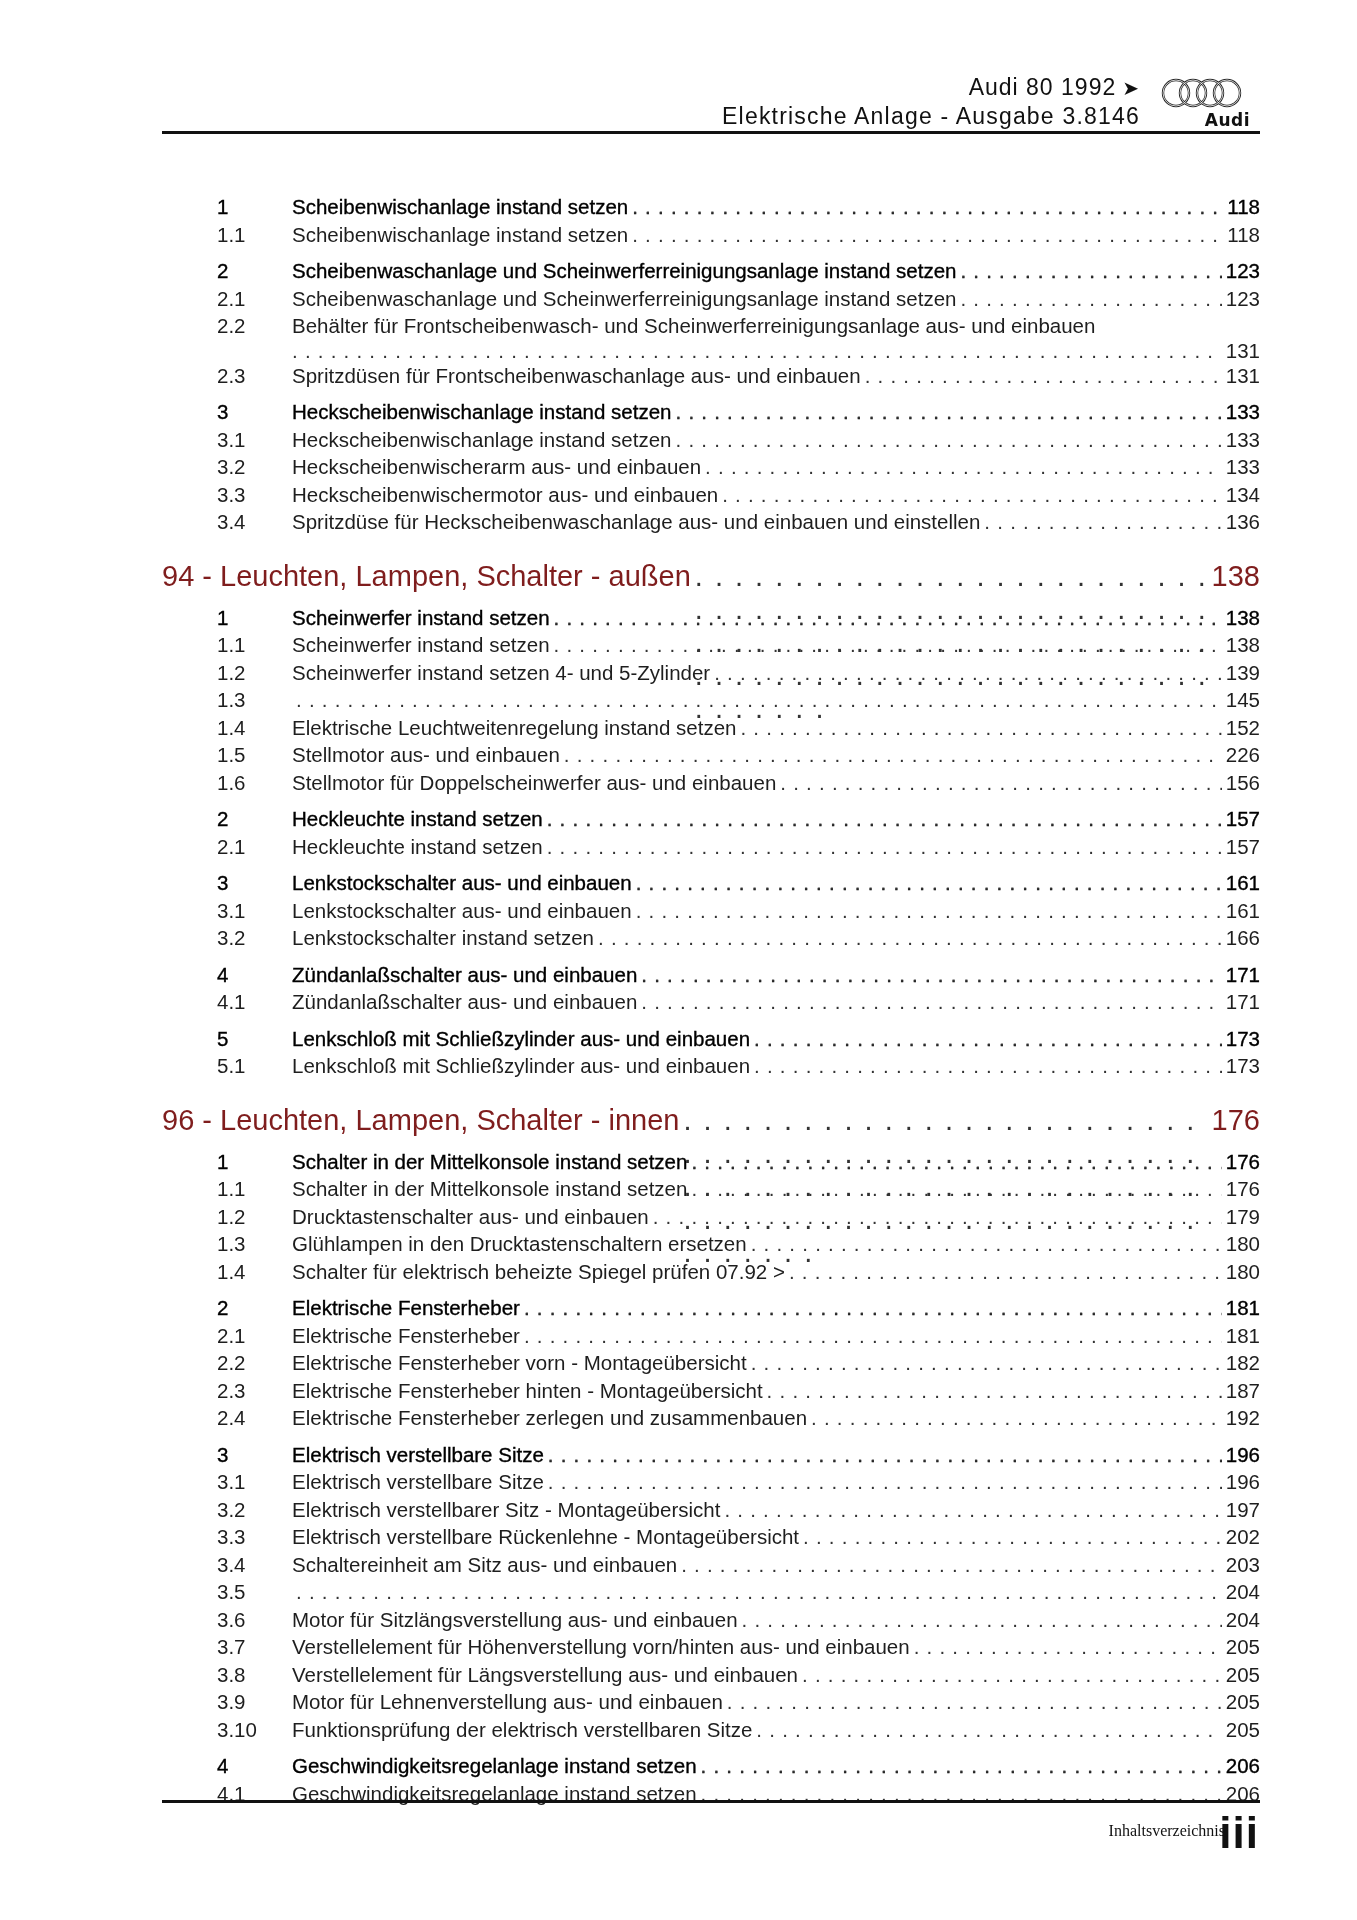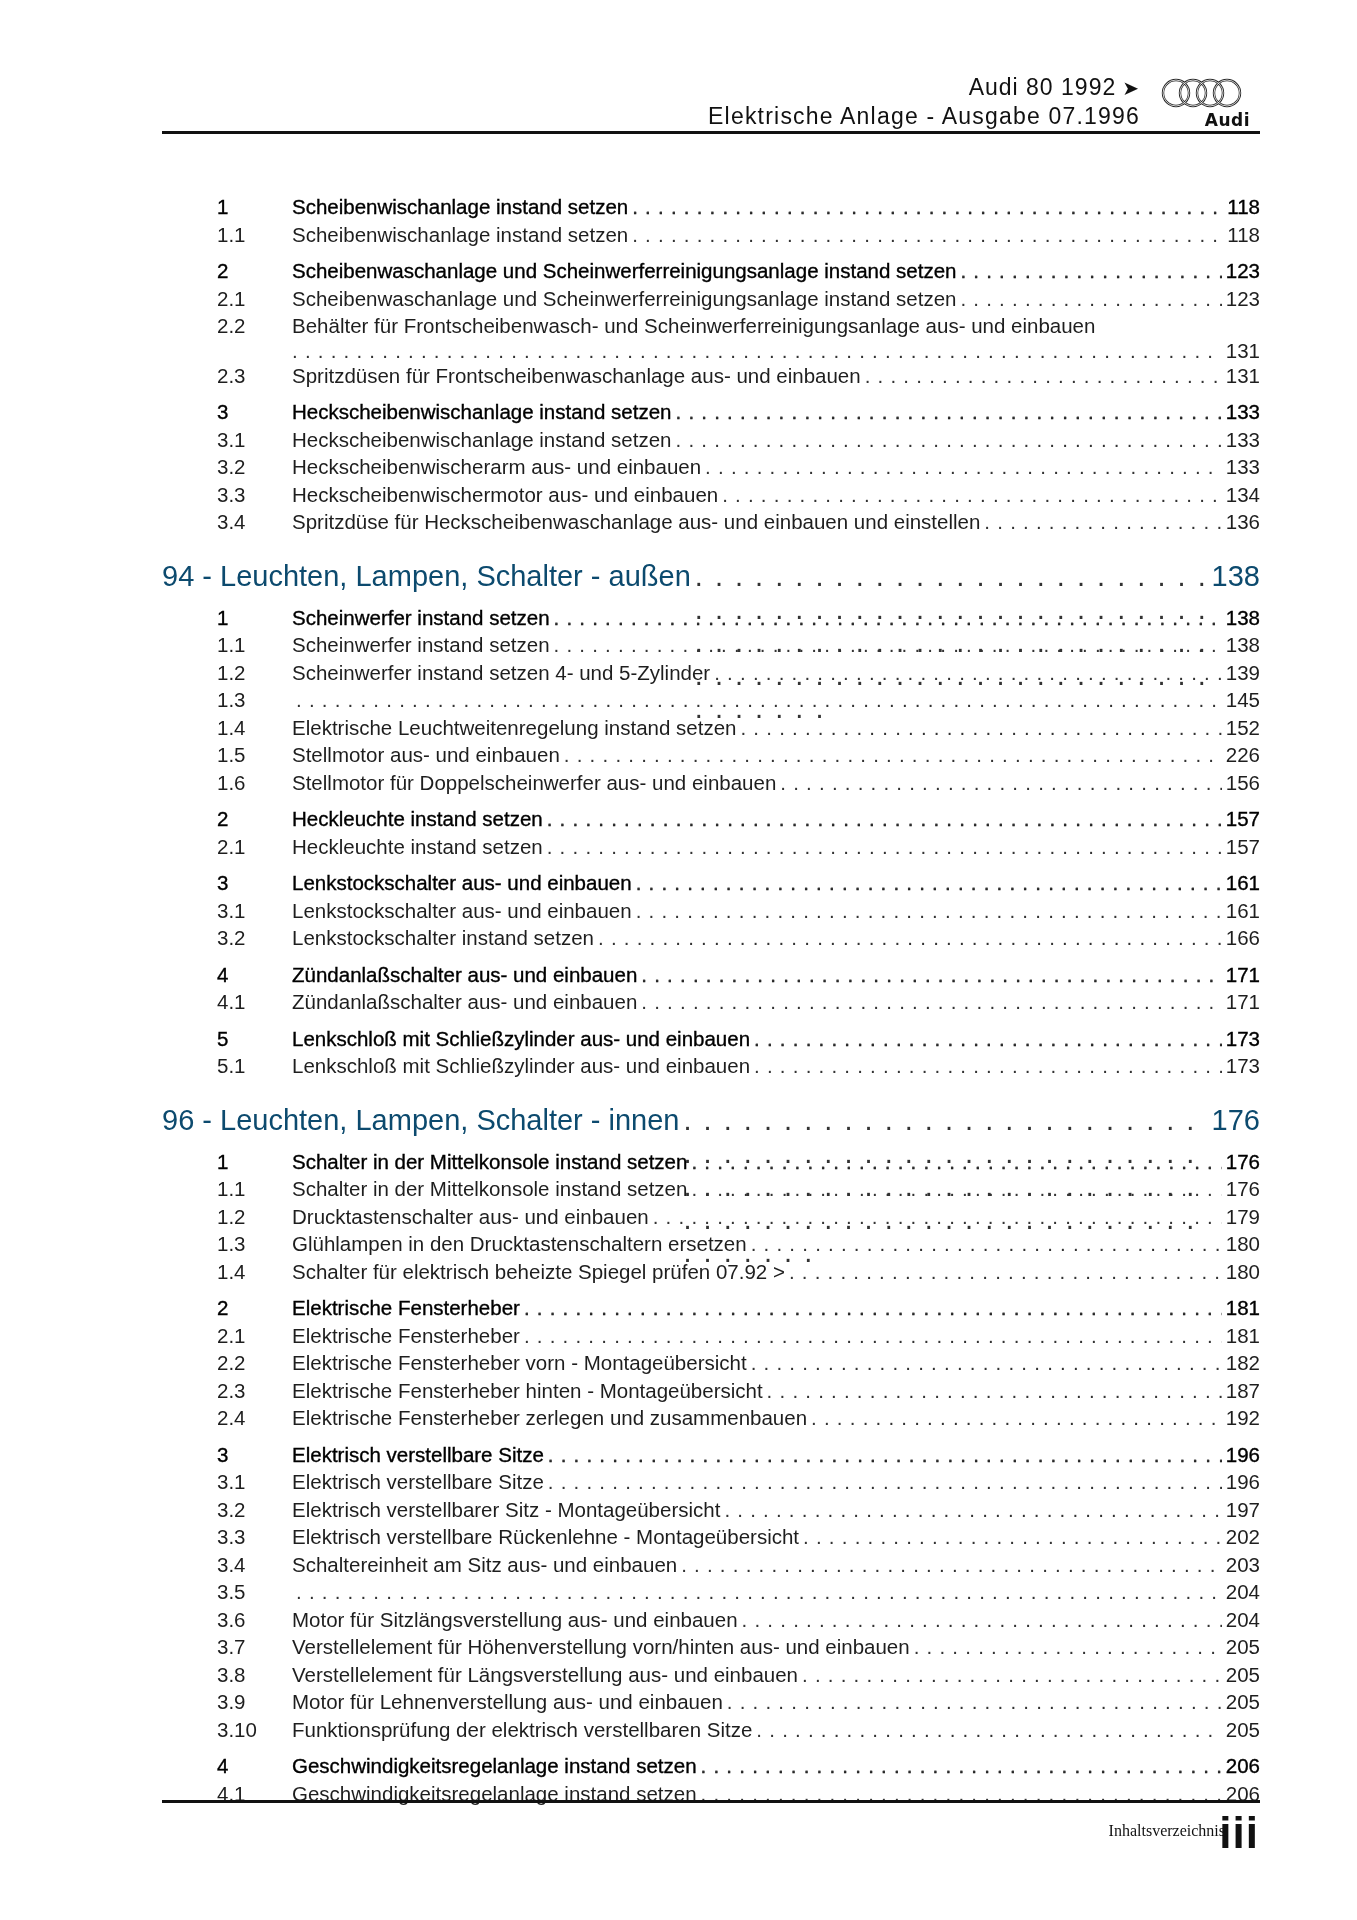--- a/index.html
+++ b/index.html
@@ -8,21 +8,21 @@
   .header { position: absolute; left: 162px; top: 70px; width: 1098px; height: 64px; }
   .header-line1 { position: absolute; right: 120px; top: 4px; font-size: 23px; letter-spacing: 1px; color: #111; white-space: nowrap; }
   .header-line2 { position: absolute; right: 120px; top: 33px; font-size: 23px; letter-spacing: 1.2px; color: #111; white-space: nowrap; }
   .arrow { display: inline-block; margin-left: 6px; font-size: 20px; }
   .logo { position: absolute; right: 8px; top: 6px; width: 100px; height: 56px; }
   .logo-text { position: absolute; right: 10px; top: 40px; font-family: "DejaVu Sans", sans-serif; font-weight: bold; font-size: 17px; letter-spacing: 0.5px; color: #111; }
   .rule { position: absolute; left: 162px; width: 1098px; height: 3px; background: #111; }
   .rule.top { top: 131px; }
   .rule.bottom { top: 1800px; }
   .toc { position: absolute; left: 162px; top: 193px; width: 1098px; }
-  .chapter { display: flex; align-items: baseline; height: 42px; font-size: 29px; color: #0c4a6e; margin-top: 24px; margin-bottom: 2px; }
+  .chapter { display: flex; align-items: baseline; height: 42px; font-size: 29px; color: #7f1d1d; margin-top: 24px; margin-bottom: 2px; }
   .group { margin-top: 9px; }
   .group:first-child { margin-top: 0; }
   .row { display: flex; align-items: baseline; height: 27.5px; line-height: 27.5px; font-size: 20.5px; white-space: nowrap; }
   .num { width: 75px; margin-left: 55px; flex: none; }
   .title { flex: none; }
   .leader { flex: 1 1 auto; overflow: hidden; margin: 0 4px; letter-spacing: 4.8px; color: #333; }
   .leader::before { content: ". . . . . . . . . . . . . . . . . . . . . . . . . . . . . . . . . . . . . . . . . . . . . . . . . . . . . . . . . . . . . . . . . . . . . . . . . . . . . . . . . . . . . . . . . . . . . . . . . . . . . . . . . . . . . . ."; letter-spacing: 0; word-spacing: 1.5px; }
   .page { flex: none; }
   .row.lvl1 { color: #000; -webkit-text-stroke: 0.35px #000; }
   .row.lvl2 { color: #1e1e1e; }
@@ -33,21 +33,21 @@
   .footer-text { position: absolute; right: 132px; top: 1822px; font-size: 16px; color: #111; font-family: Liberation Serif, serif; }
   .footer-page { position: absolute; right: 98px; top: 1808px; font-size: 44px; font-weight: bold; color: #111; letter-spacing: 1px; }
 </style>
 </head>
 <body>
 
 <div class="header">
   <div class="header-line1">
     <span>Audi 80 1992</span><span class="arrow">➤</span>
   </div>
-  <div class="header-line2">Elektrische Anlage - Ausgabe 07.1996</div>
+  <div class="header-line2">Elektrische Anlage - Ausgabe 3.8146</div>
   <svg class="logo" viewBox="0 0 100 56">
     <g fill="none" stroke="#222" stroke-width="2.4">
       <circle cx="24" cy="17" r="13"></circle>
       <circle cx="41" cy="17" r="13"></circle>
       <circle cx="58" cy="17" r="13"></circle>
       <circle cx="75" cy="17" r="13"></circle>
     </g>
     <g fill="none" stroke="#fff" stroke-width="0.8">
       <circle cx="24" cy="17" r="13"></circle>
       <circle cx="41" cy="17" r="13"></circle>

